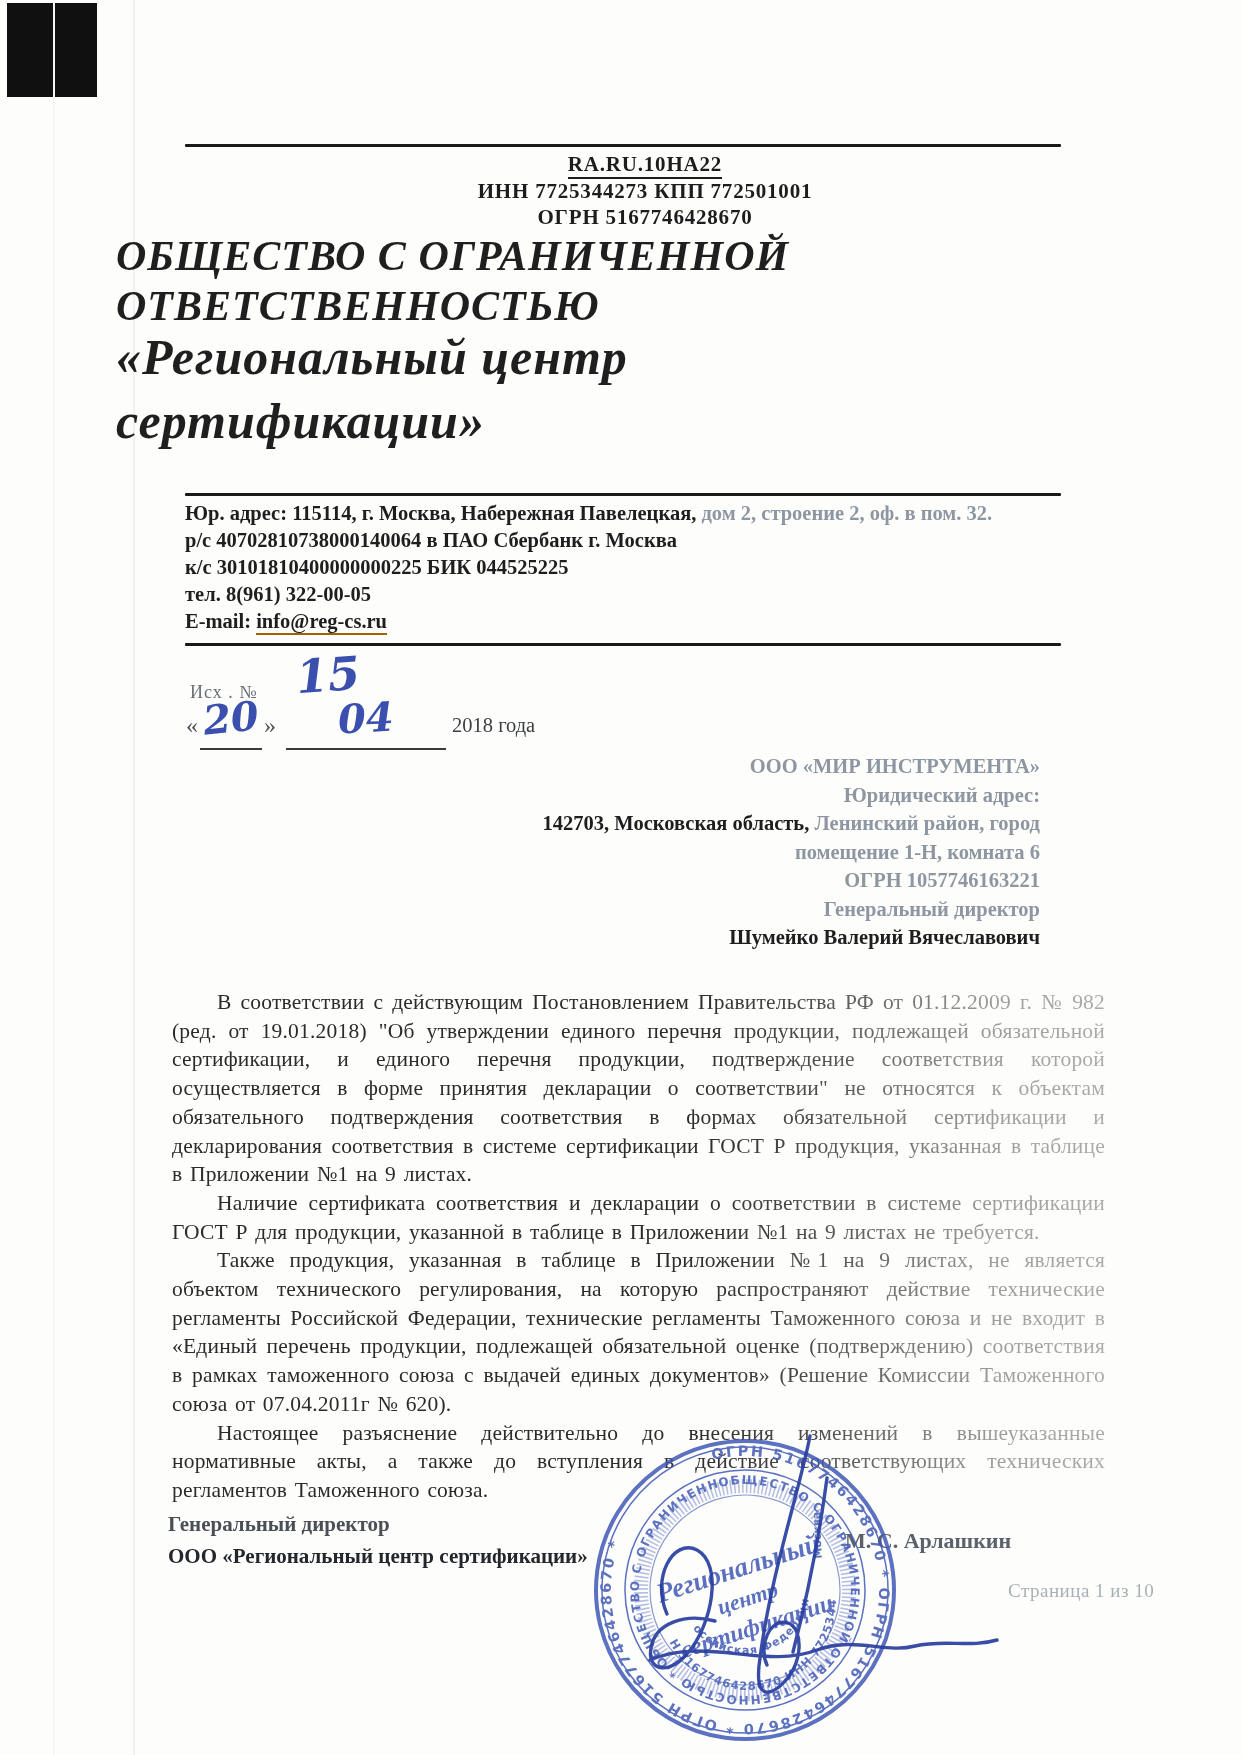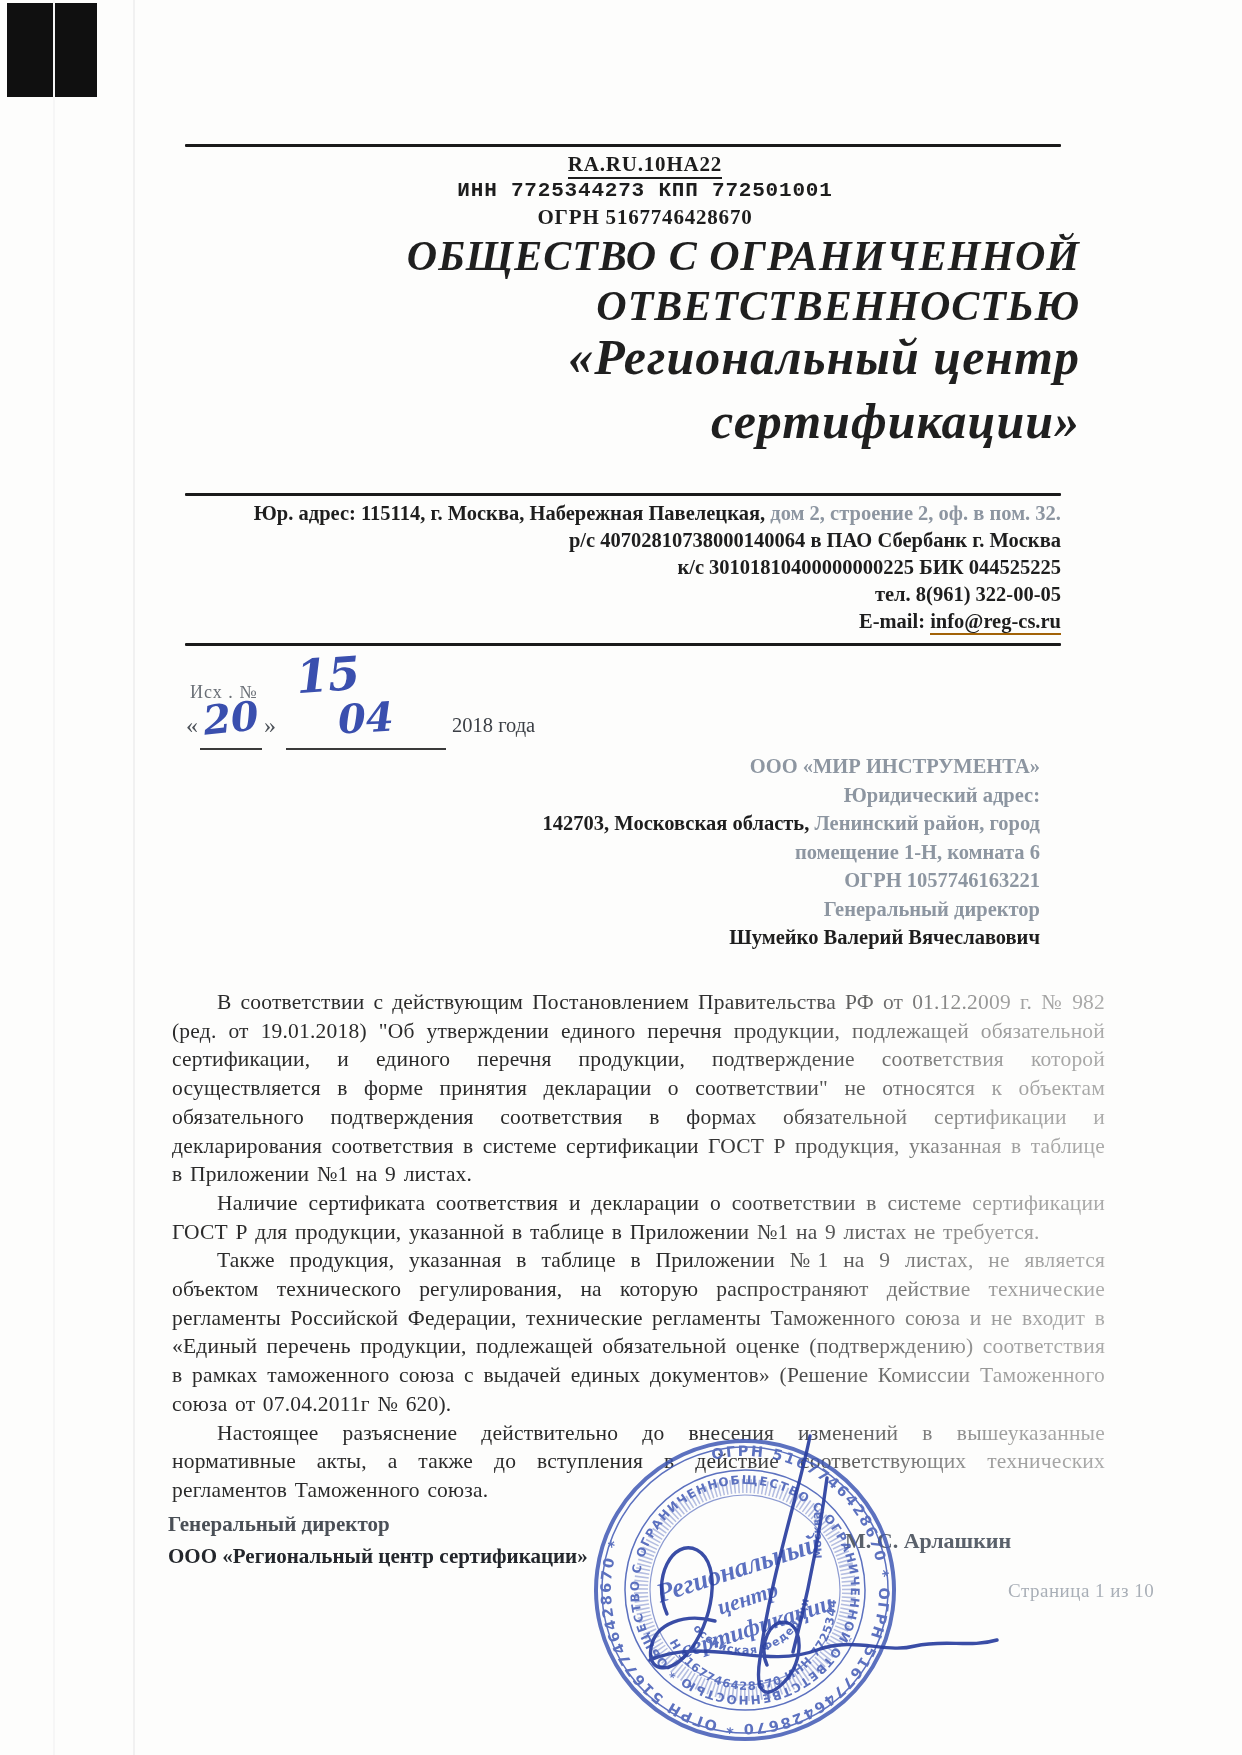--- a/index.html
+++ b/index.html
@@ -8,25 +8,25 @@
     font-family:"Liberation Serif","DejaVu Serif",serif;color:#1c1c1c;
   }
   .abs{position:absolute;}
   .black-box{left:7px;top:3px;width:90px;height:94px;background:#101010;}
   .fold-line{top:0;height:1755px;width:2px;background:#f1f1f1;}
   .rule{height:3px;background:#1a1a1a;border-radius:1px;}
   
   .hdr-num{left:225px;width:840px;text-align:center;font-weight:bold;font-size:21px;letter-spacing:.8px;color:#1d1d1d;}
   .hdr-num.u span{border-bottom:2px solid #1d1d1d;padding-bottom:1px;}
   
-  .org{left:100px;width:980px;text-align:right;font-style:italic;font-weight:bold;color:#1f1f1f;}
+  .org{left:116px;width:980px;text-align:left;font-style:italic;font-weight:bold;color:#1f1f1f;}
   .org.s1{font-size:42px;letter-spacing:1px;}
   .org.s2{font-size:50px;letter-spacing:1px;}
   
-  .addr{left:185px;width:876px;text-align:right;font-weight:bold;font-size:20.5px;color:#1e1e1e;}
+  .addr{left:185px;width:876px;text-align:left;font-weight:bold;font-size:20.5px;color:#1e1e1e;}
   .seg-light{color:#8d96a1;}
   .seg-dark{color:#1e1e1e;}
   .email-u{border-bottom:2px solid #a16207;padding-bottom:1px;}
   
   .ref-label{left:190px;top:682px;font-size:18px;color:#6b7077;letter-spacing:1px;}
   .hw{font-family:"DejaVu Serif",serif;font-style:italic;color:#3a4fae;font-weight:bold;}
   .hw-15{left:296px;top:648px;font-size:46px;transform:rotate(-4deg);}
   .hw-20{left:203px;top:694px;font-size:40px;transform:rotate(-6deg);}
   .hw-04{left:338px;top:694px;font-size:40px;transform:rotate(-3deg);}
   .q{font-size:24px;color:#4e535a;}
@@ -55,21 +55,21 @@
 
 <div class="page">
 
   <div class="abs black-box"></div>
   <div class="abs fold-line" style="left:133px;"></div>
   <div class="abs fold-line" style="left:53px;background:#f6f6f6;"></div>
 
   <div class="abs rule" style="left:185px;top:144px;width:876px;"></div>
 
   <div class="abs hdr-num u" style="top:152px;"><span>RA.RU.10HA22</span></div>
-  <div class="abs hdr-num" style="top:179px;font-family:Liberation Mono, monospace;">ИНН 7725344273 КПП 772501001</div>
+  <div class="abs hdr-num" style="top:179px;">ИНН 7725344273 КПП 772501001</div>
   <div class="abs hdr-num" style="top:205px;">ОГРН 5167746428670</div>
 
   <div class="abs org s1" style="top:232px;">ОБЩЕСТВО С ОГРАНИЧЕННОЙ</div>
   <div class="abs org s1" style="top:282px;">ОТВЕТСТВЕННОСТЬЮ</div>
   <div class="abs org s2" style="top:328px;">«Региональный центр</div>
   <div class="abs org s2" style="top:392px;">сертификации»</div>
 
   <div class="abs rule" style="left:185px;top:493px;width:876px;"></div>
 
   <div class="abs addr" style="top:502px;">

